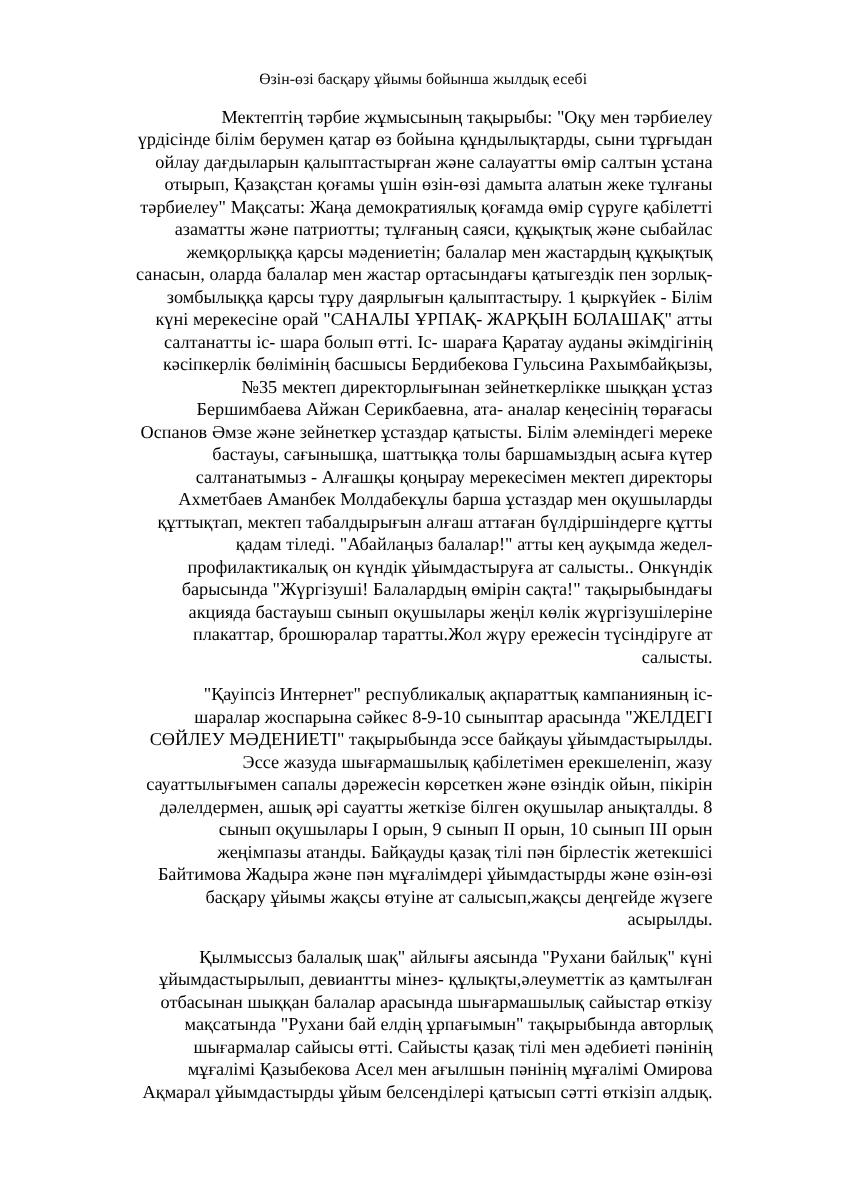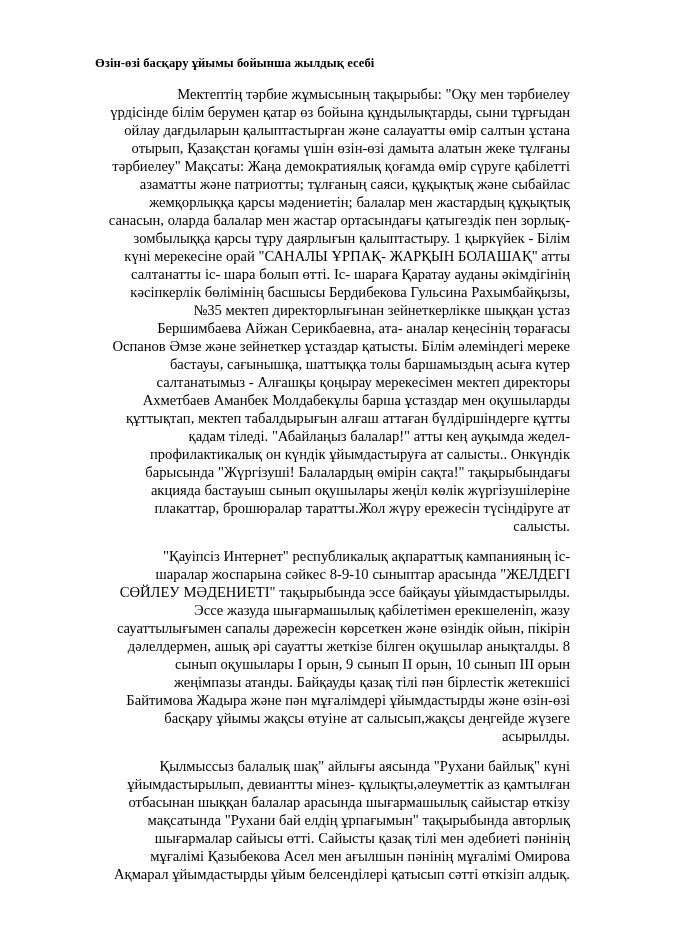--- a/index.html
+++ b/index.html
@@ -24,25 +24,25 @@
     box-sizing: border-box;
   }
   .content {
     position: absolute;
     left: 95px;
     top: 55px;
     width: 487px;
   }
   .doc-title {
     font-size: 12.6px;
-    font-weight: bold;
+    font-weight: normal;
     line-height: 1.42;
     margin: 0 0 8px 0;
     letter-spacing: 0.05px;
-    text-align: left;
+    text-align: center;
   }
   .para {
     font-size: 14.6px;
     line-height: 18px;
     margin: 12px;
     text-align: right;
     text-indent: 32px;
     word-spacing: 0.1px;
     hyphens: none;
   }

